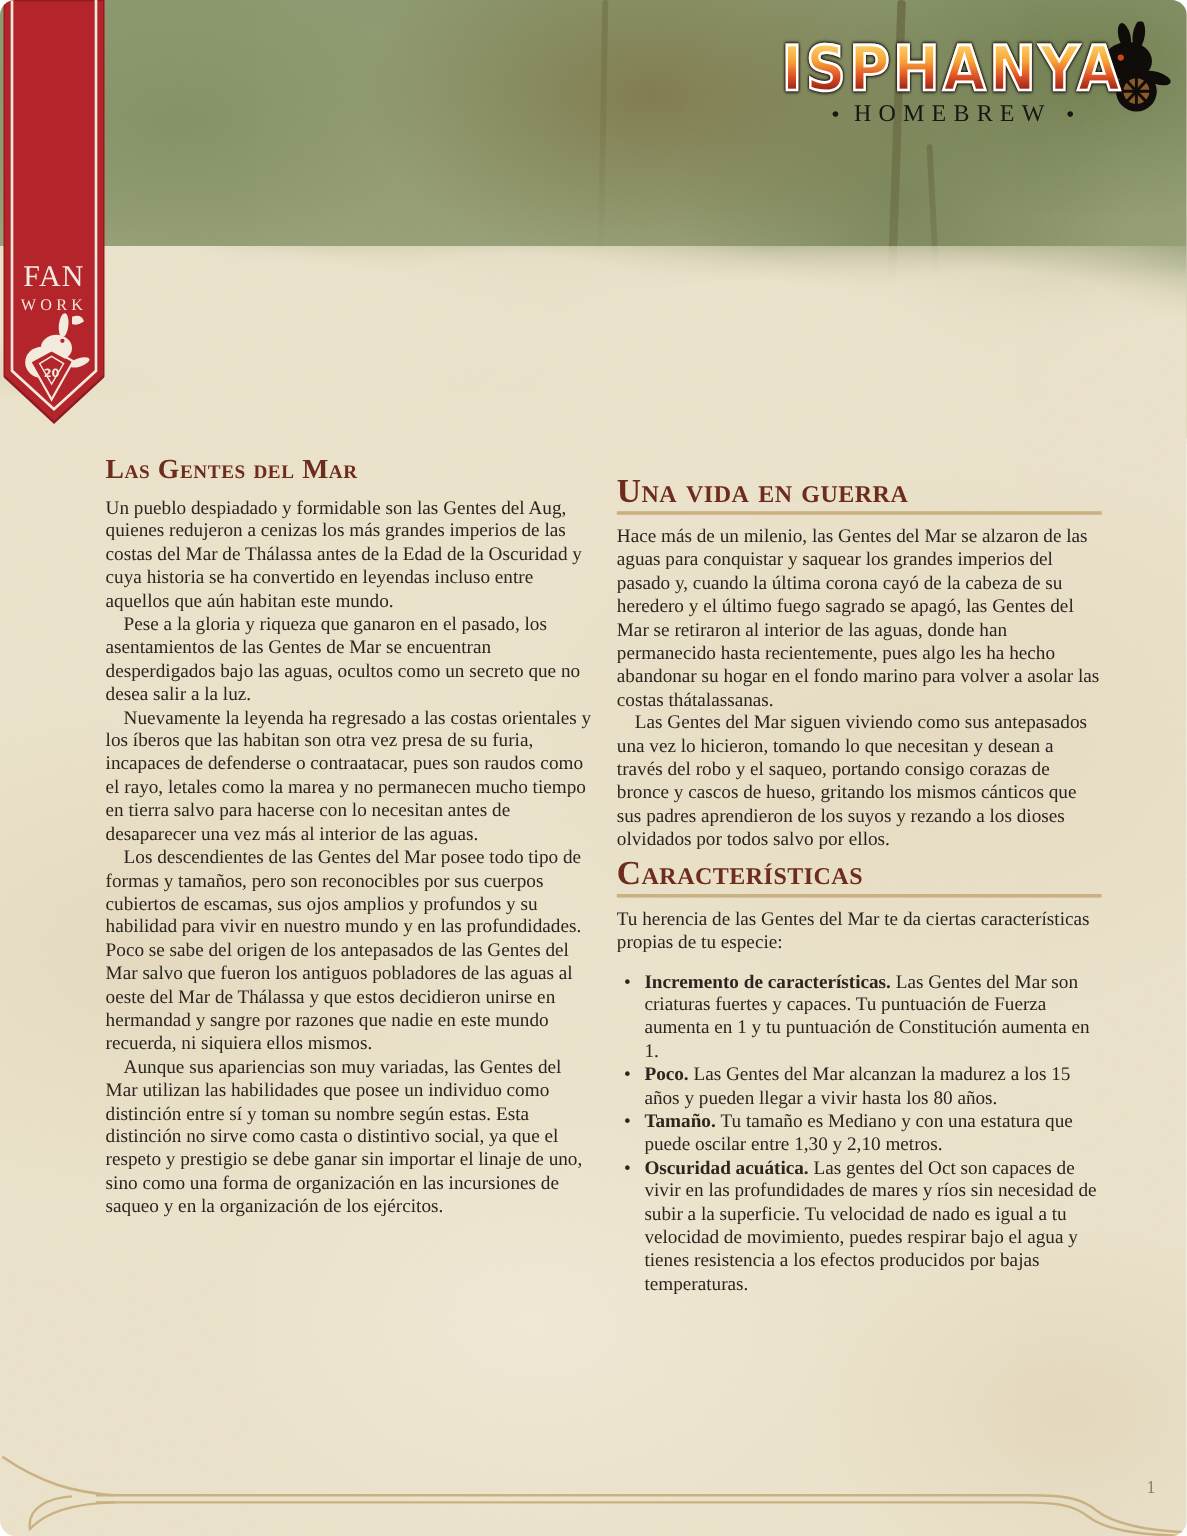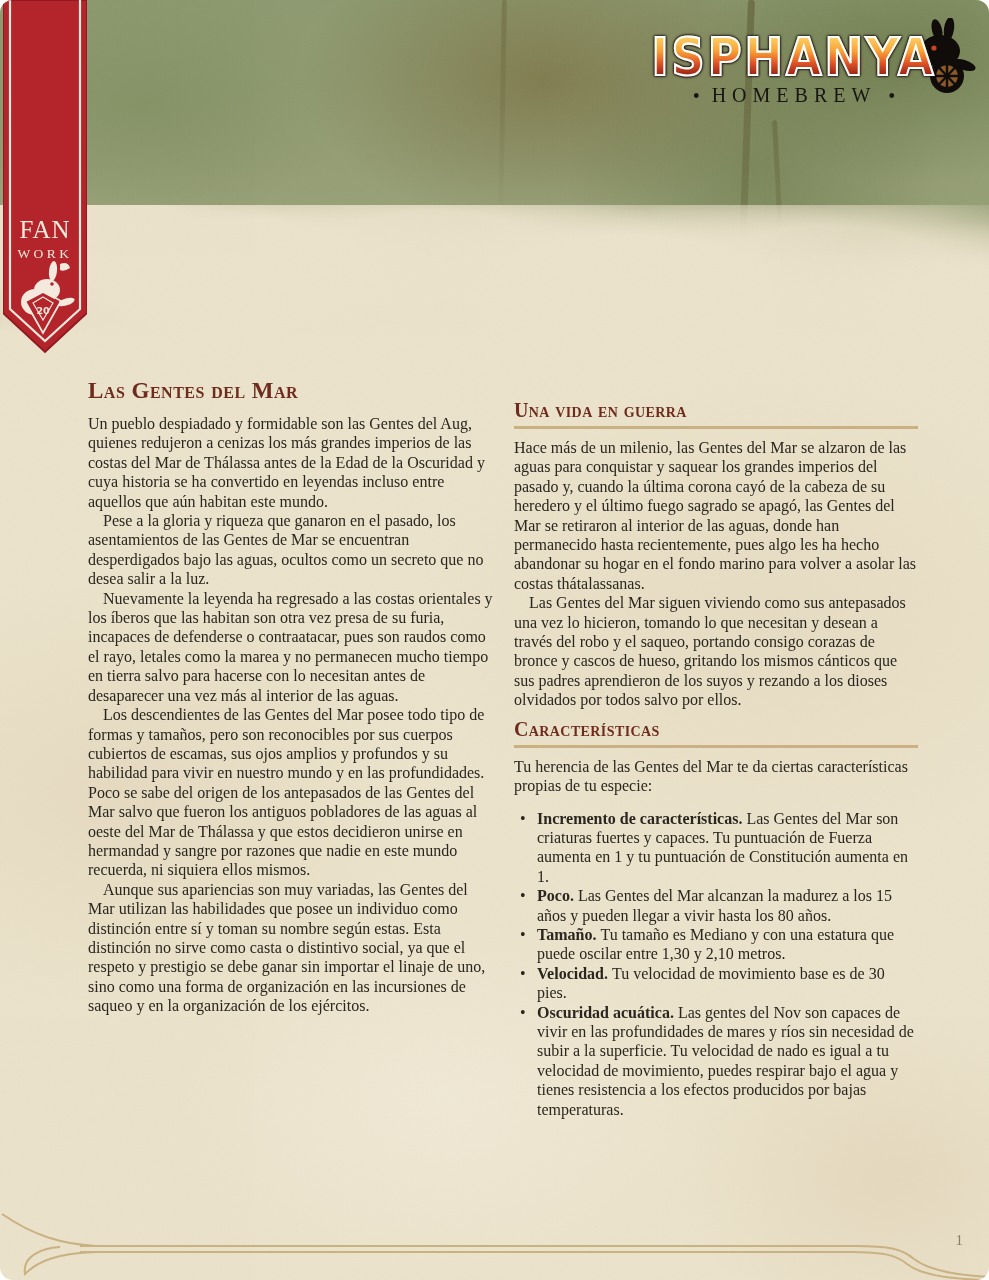--- a/index.html
+++ b/index.html
@@ -71,21 +71,21 @@
 
   
   .col { position:absolute; color:#2a261f; font-size:16px; line-height:19.4px; }
   .col-left  { left:88px;  top:371px; width:407px; }
   .col-right { left:514px; top:397px; width:404px; }
   h1.doc-title {
     font-size:23px; line-height:40px; font-weight:700; color:#6D2C1E;
     font-variant:small-caps; letter-spacing:.5px; margin-bottom:3px;
   }
   h2.doc-heading {
-    font-size:20px; line-height:26px; font-weight:700; color:#6D2C1E;
+    font-size:28px; line-height:26px; font-weight:700; color:#6D2C1E;
     font-variant:small-caps; letter-spacing:.4px;
     border-bottom:3px solid #C9B181; padding-bottom:3px; margin:0 0 9px 0;
   }
   .col-left h2.doc-heading { margin-top:13px; }
   p.para { margin:0; }
   p.para.indent { text-indent:15px; }
   ul.traits { list-style:none; margin-top:13px; }
   ul.traits li { position:relative; padding-left:23px; margin:0; }
   ul.traits li::before { content:"•"; position:absolute; left:6px; top:0; color:#2a261f; }
   ul.traits b { font-weight:700; }
@@ -186,22 +186,21 @@
     <h2 class="doc-heading" style="margin-top:0">Una vida en guerra</h2>
     <p class="para">Hace más de un milenio, las Gentes del Mar se alzaron de las aguas para conquistar y saquear los grandes imperios del pasado y, cuando la última corona cayó de la cabeza de su heredero y el último fuego sagrado se apagó, las Gentes del Mar se retiraron al interior de las aguas, donde han permanecido hasta recientemente, pues algo les ha hecho abandonar su hogar en el fondo marino para volver a asolar las costas thátalassanas.</p>
     <p class="para indent">Las Gentes del Mar siguen viviendo como sus antepasados una vez lo hicieron, tomando lo que necesitan y desean a través del robo y el saqueo, portando consigo corazas de bronce y cascos de hueso, gritando los mismos cánticos que sus padres aprendieron de los suyos y rezando a los dioses olvidados por todos salvo por ellos.</p>
 
     <h2 class="doc-heading" style="margin-top:6px">Características</h2>
     <p class="para">Tu herencia de las Gentes del Mar te da ciertas características propias de tu especie:</p>
     <ul class="traits">
       <li><b>Incremento de características.</b><span>Las Gentes del Mar son criaturas fuertes y capaces. Tu puntuación de Fuerza aumenta en 1 y tu puntuación de Constitución aumenta en 1.</span></li>
       <li><b>Poco.</b><span>Las Gentes del Mar alcanzan la madurez a los 15 años y pueden llegar a vivir hasta los 80 años.</span></li>
       <li><b>Tamaño.</b><span>Tu tamaño es Mediano y con una estatura que puede oscilar entre 1,30 y 2,10 metros.</span></li>
-      <li><b>Velocidad.</b><span>Tu velocidad de movimiento base es de 30 pies.</span></li>
-      <li><b>Oscuridad acuática.</b><span>Las gentes del Nov son capaces de vivir en las profundidades de mares y ríos sin necesidad de subir a la superficie. Tu velocidad de nado es igual a tu velocidad de movimiento, puedes respirar bajo el agua y tienes resistencia a los efectos producidos por bajas temperaturas.</span></li>
+      <li><b>Oscuridad acuática.</b><span>Las gentes del Oct son capaces de vivir en las profundidades de mares y ríos sin necesidad de subir a la superficie. Tu velocidad de nado es igual a tu velocidad de movimiento, puedes respirar bajo el agua y tienes resistencia a los efectos producidos por bajas temperaturas.</span></li>
     </ul>
   </div>
 
   <svg class="footer-flourish" viewBox="0 0 989 96">
     <g fill="none" stroke="#C9B181" stroke-width="2">
       <path d="M2,30 C34,52 62,60 96,62"></path>
       <path d="M96,68 C58,69 38,77 25,90 C22,72 42,64 60,63"></path>
       <path d="M80,62 H856 C890,62 902,65 914,75 C927,85 950,91 989,93"></path>
       <path d="M80,68 H850 C884,68 896,71 907,80 C920,90 944,95 989,96"></path>
     </g>

